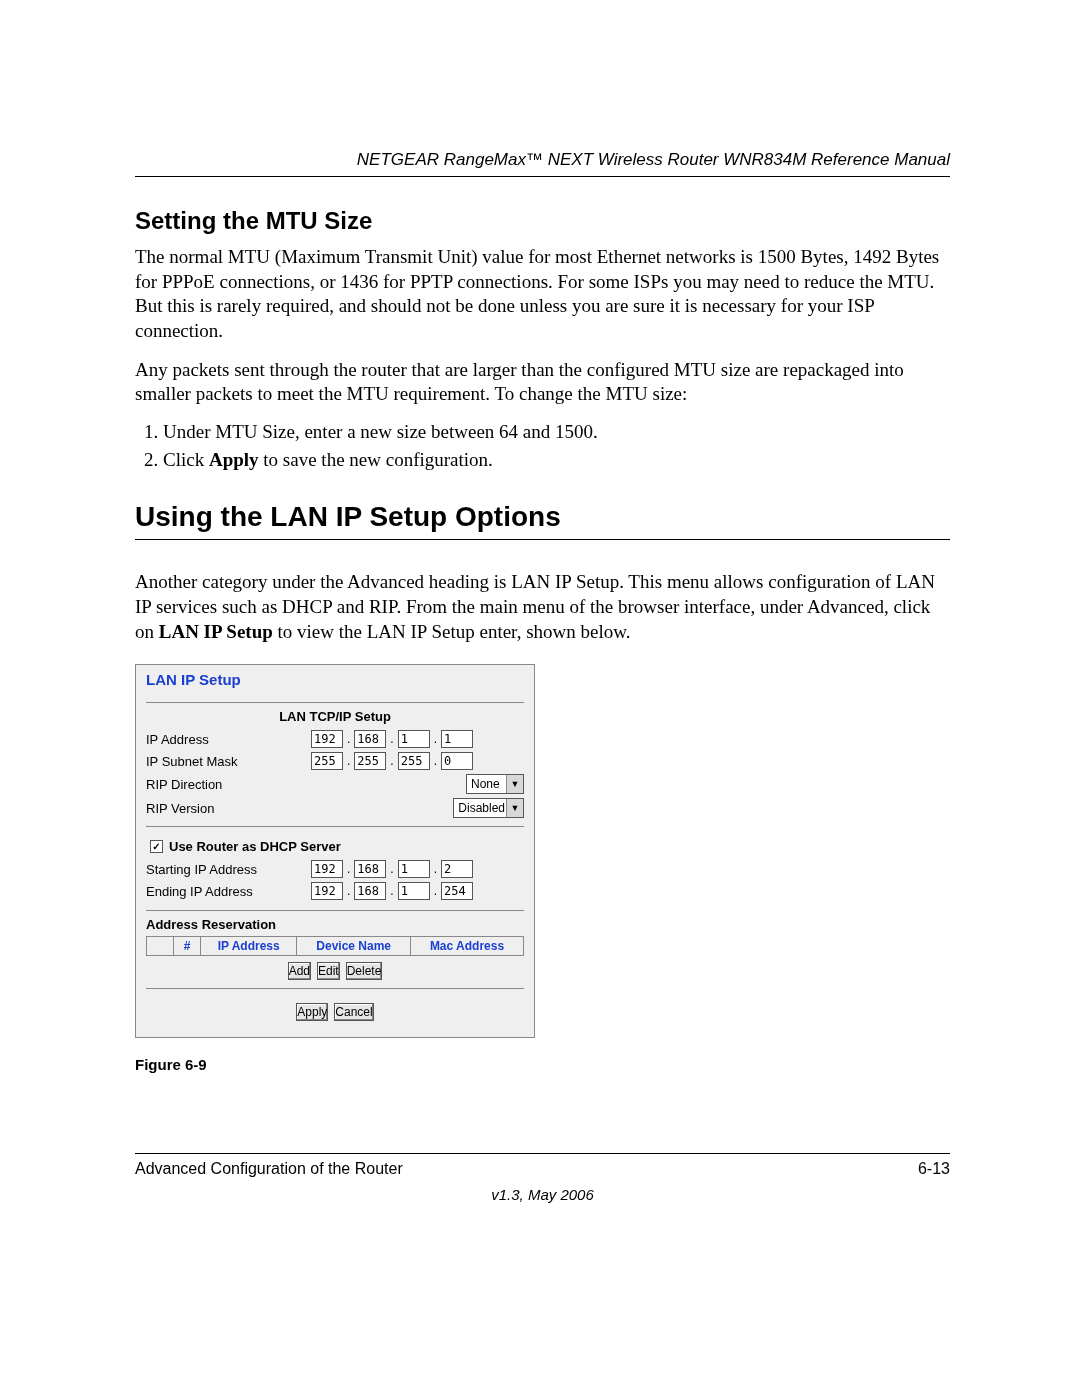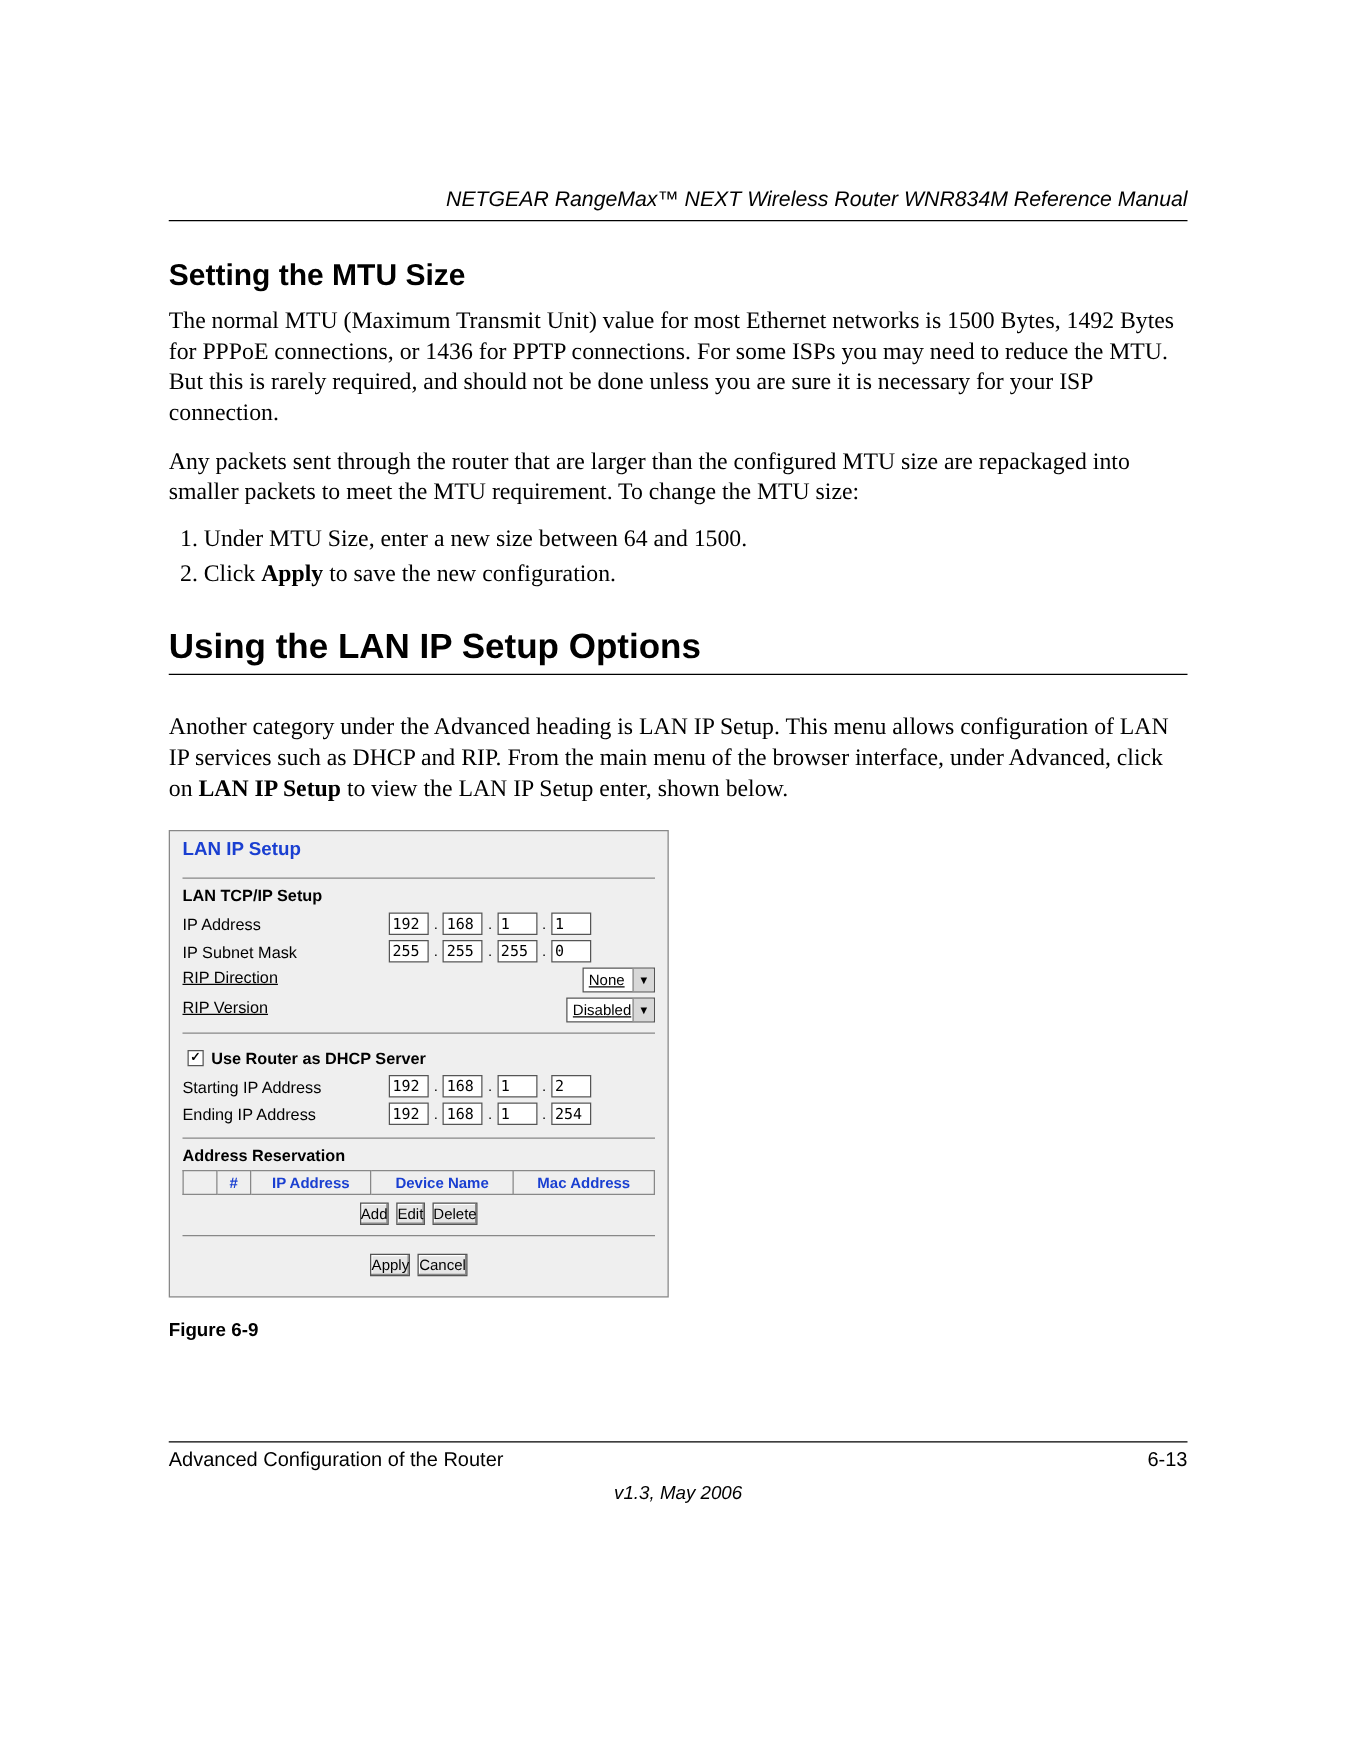--- a/index.html
+++ b/index.html
@@ -73,20 +73,21 @@
     font-size: 15px;
     margin-bottom: 14px;
   }
   .sect-title {
     font-weight: bold;
     border-top: 1px solid #888;
     padding-top: 6px;
     margin-top: 8px;
     margin-bottom: 6px;
     font-size: 13px;
+    text-align: center;
   }
   .sect-title.first { border-top: 1px solid #888; }
   .row {
     display: flex;
     align-items: center;
     margin: 4px 0;
   }
   .row .lbl {
     width: 165px;
     font-size: 13px;
@@ -102,23 +103,23 @@
     border: 1px solid #555;
     background: #fff;
     font-family: monospace;
     font-size: 12px;
     padding: 0 2px;
     box-sizing: border-box;
   }
   .dot { font-size: 12px; padding: 0 2px; }
   .sel-row {
     display: flex;
+    align-items: center;
     justify-content: space-between;
     margin: 4px 0;
-    text-decoration: underline;
   }
   .sel {
     border: 1px solid #555;
     background: #fff;
     font-family: Arial, sans-serif;
     font-size: 12px;
     height: 20px;
     padding: 0 18px 0 4px;
     position: relative;
     display: inline-flex;

